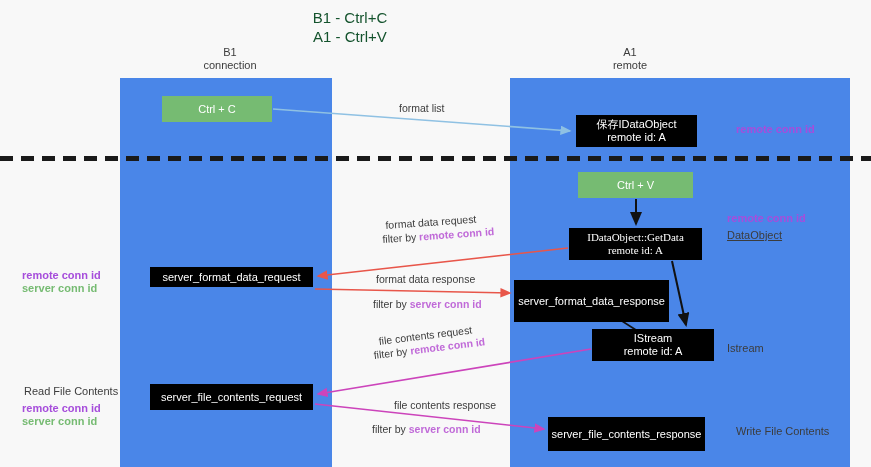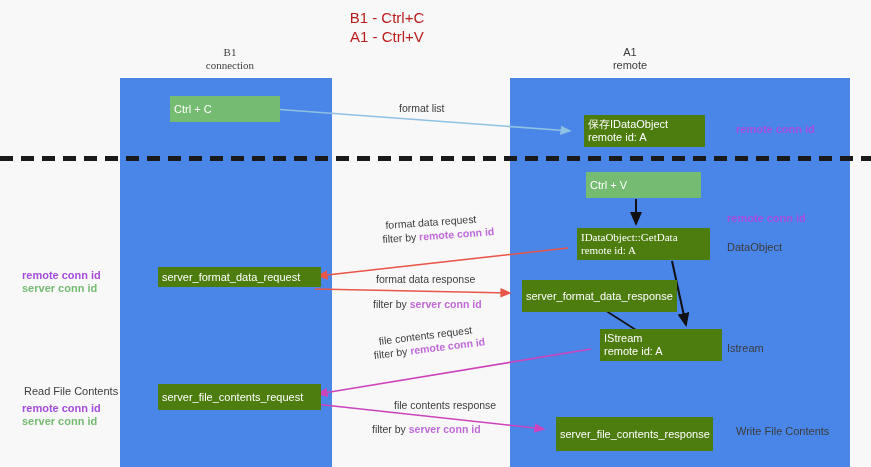--- a/index.html
+++ b/index.html
@@ -16,35 +16,34 @@
     overflow: hidden;
   }
 
   
   .title {
     position: absolute;
     left: 0; top: 8px;
     width: 700px;
     text-align: center;
     font-size: 15px;
-    color: #b91c1c;
+    color: #14532d;
     line-height: 19px;
-    padding-left: 37px;
   }
 
   
   .lane-head {
     position: absolute;
     text-align: center;
     font-size: 11px;
     color: #3c3c3c;
     line-height: 13px;
     width: 180px;
   }
-  .lane-head-b1 { left: 140px; top: 46px; font-family: Liberation Serif, serif; }
+  .lane-head-b1 { left: 140px; top: 46px; }
   .lane-head-a1 { left: 540px; top: 46px; }
 
   
   .lane {
     position: absolute;
     top: 78px;
     height: 389px;
     background: #4a86e8;
   }
   .lane-b1 { left: 120px; width: 212px; }
@@ -62,56 +61,55 @@
 
   
   .box {
     position: absolute;
     box-sizing: border-box;
     color: #ffffff;
     font-size: 11px;
     line-height: 13px;
     display: flex;
     flex-direction: column;
-    align-items: flex-start;
+    align-items: center;
     justify-content: center;
     text-align: center;
-    padding: 2px 4px;
-    margin-left: 8px;
+    padding: 2px 20px;
   }
   .box.green  { background: #76bb72; }
-  .box.orange { background: #4d7c0f; }
+  .box.orange { background: #000000; }
 
   .box .l2 { display: block; }
 
   
   .n-ctrlc   { left: 162px; top: 96px;  width: 110px; height: 26px; }
   .n-save    { left: 576px; top: 115px; width: 121px; height: 32px; }
   .n-ctrlv   { left: 578px; top: 172px; width: 115px; height: 26px; }
   .n-getdata { left: 569px; top: 228px; width: 133px; height: 32px; font-family: Liberation Serif, serif; }
   .n-sfdreq  { left: 150px; top: 267px; width: 163px; height: 20px; }
-  .n-sfdres  { left: 514px; top: 280px; width: 155px; height: 32px; }
+  .n-sfdres  { left: 514px; top: 280px; width: 155px; height: 42px; }
   .n-istream { left: 592px; top: 329px; width: 122px; height: 32px; }
   .n-sfcreq  { left: 150px; top: 384px; width: 163px; height: 26px; }
   .n-sfcres  { left: 548px; top: 417px; width: 157px; height: 34px; }
 
   
   .annot {
     position: absolute;
     font-size: 11px;
     line-height: 14px;
     color: #3c3c3c;
     white-space: nowrap;
   }
   .annot.purple { color: #a64ddb; font-weight: bold; }
   .annot.green  { color: #76bb72; font-weight: bold; }
 
   .a-remote1 { left: 736px; top: 122px; }
   .a-remote2 { left: 727px; top: 211px; }
-  .a-dataobj { left: 727px; top: 240px; }
+  .a-dataobj { left: 727px; top: 228px; text-decoration: underline; }
   .a-istream { left: 727px; top: 341px; }
   .a-write   { left: 736px; top: 424px; }
 
   .a-legend1 { left: 22px; top: 268px; }
   .a-legend2 { left: 22px; top: 281px; }
   .a-read    { left: 24px;  top: 384px; }
   .a-legend3 { left: 22px; top: 401px; }
   .a-legend4 { left: 22px; top: 414px; }
 
   

